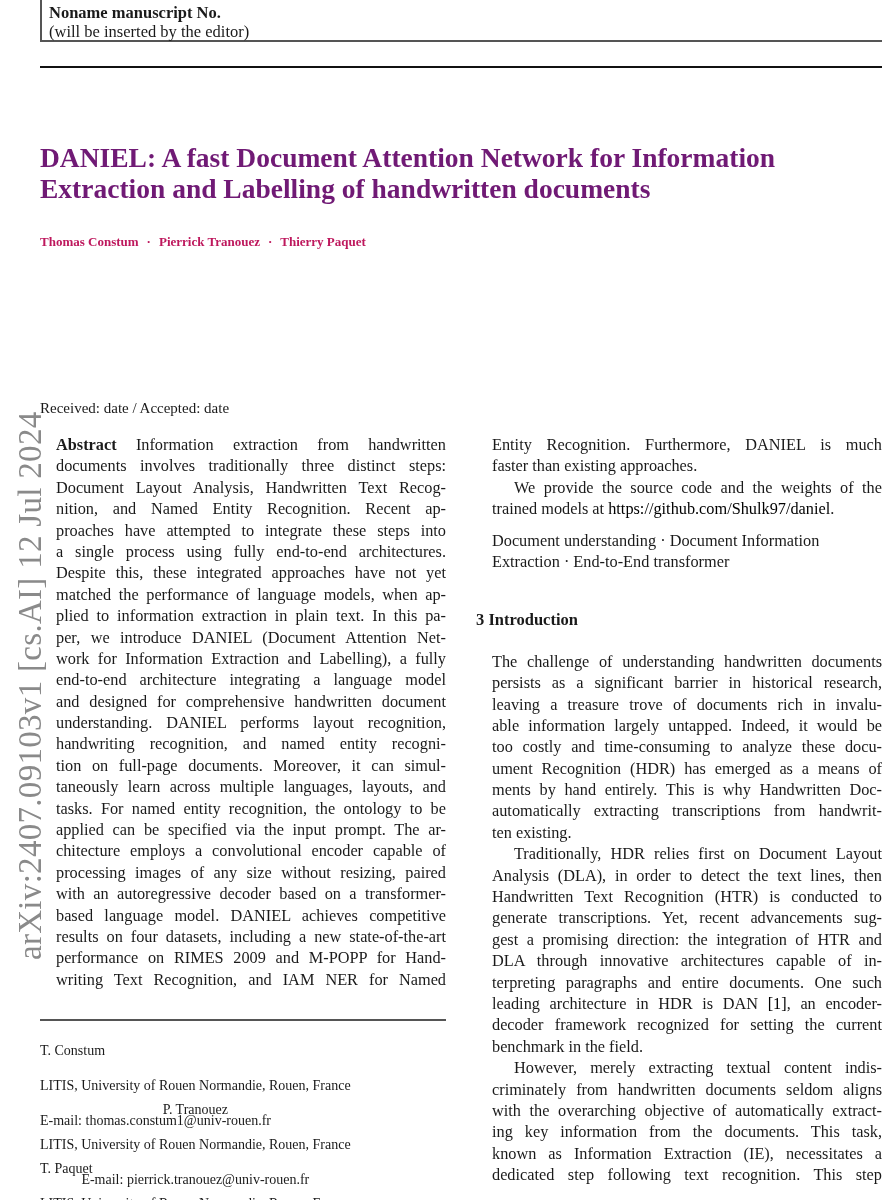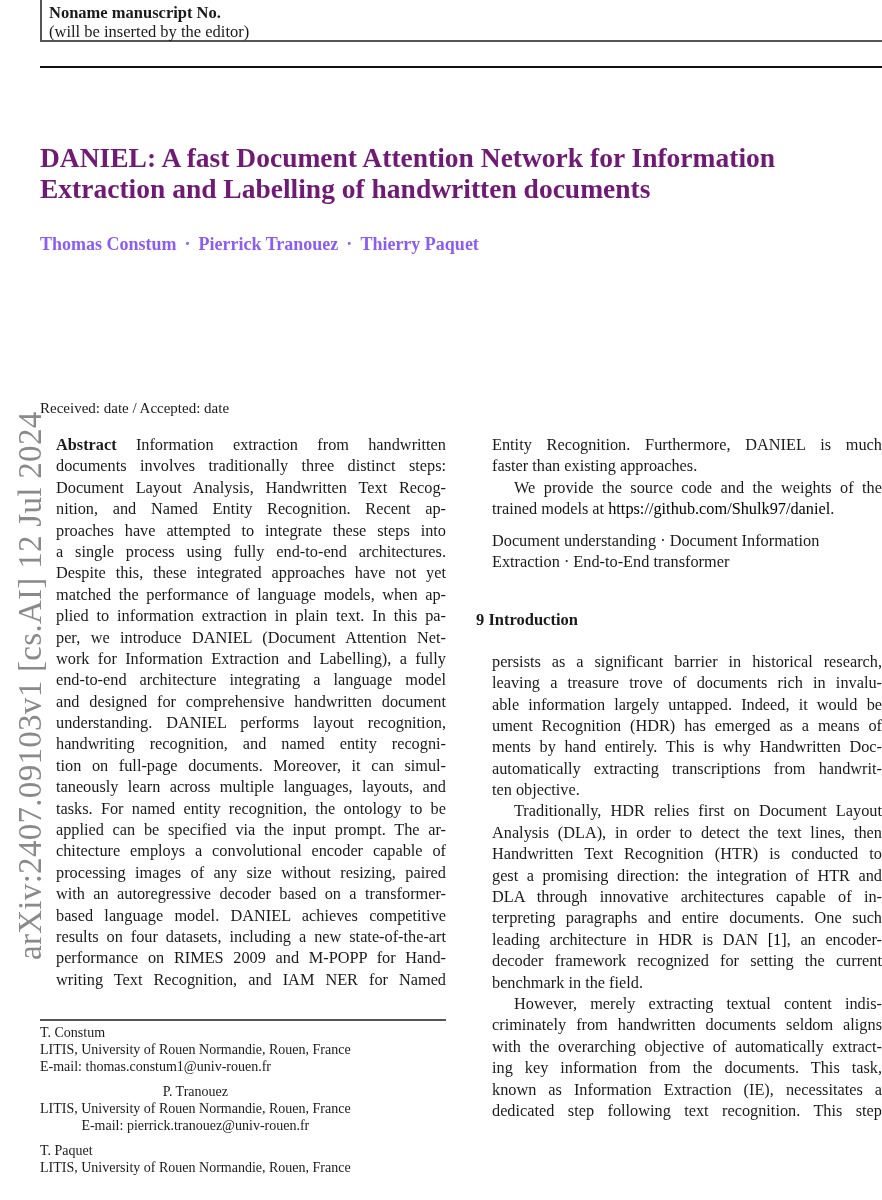--- a/index.html
+++ b/index.html
@@ -17,21 +17,21 @@
   }
   .editor-box .b { font-weight: bold; }
   .top-rule { left: 40px; top: 66px; width: 842px; height: 2px; background: #111; }
   .title {
     left: 40px; top: 142px; width: 842px;
     font-family: "Liberation Serif", serif; font-weight: bold;
     font-size: 27.5px; line-height: 31px; color: #701a75;
   }
   .authors {
     left: 40px; top: 234px; font-family: "Liberation Serif", serif;
-    font-weight: bold; font-size: 18px; color: #8b5cf6;
+    font-weight: bold; font-size: 13px; color: #be185d;
   }
   .authors .sep { margin: 0 8px; }
   .arxiv {
     left: 12px; top: 960px; transform-origin: 0 0; transform: rotate(-90deg);
     font-family: "Liberation Serif", serif; font-size: 33px; color: #8a8a8a;
     white-space: nowrap; letter-spacing: 0.3px;
   }
   .received { left: 40px; top: 400px; font-family: "Liberation Serif", serif; font-size: 15px; }
   .col {
     font-family: "Liberation Serif", serif; font-size: 16.3px; line-height: 21.4px;
@@ -46,21 +46,21 @@
   .link { color: #000000; }
   .left-col { left: 40px; top: 434px; width: 406px; }
   .right-col { left: 476px; top: 434px; width: 406px; }
   .section-head {
     font-family: "Liberation Serif", serif; font-weight: bold; font-size: 16.5px;
   }
   .foot-rule { left: 40px; top: 1019px; width: 406px; height: 1.5px; background: #555; }
   .affil {
     left: 40px; font-family: "Liberation Serif", serif; font-size: 14px; line-height: 17.2px;
   }
-  .affil .ln { display: block; white-space: nowrap; }
+  .affil .ln { display: block; white-space: nowrap; margin-top: 18px; }
 </style>
 </head>
 <body>
 
 <div class="abs editor-box">
   <div class="b">Noname manuscript No.</div>
   <div>(will be inserted by the editor)</div>
 </div>
 <div class="abs top-rule"></div>
 
@@ -127,34 +127,37 @@
   <span class="line">Entity Recognition. Furthermore, DANIEL is much</span>
   <span class="line last">faster than existing approaches.</span>
   <span class="line indent">We provide the source code and the weights of the</span>
   <span class="line last"><span>trained models at </span><span class="link">https://github.com/Shulk97/daniel</span><span>.</span></span>
 
   <div style="height:10px"></div>
   <span class="line last">Document understanding · Document Information</span>
   <span class="line last">Extraction · End-to-End transformer</span>
 
   <div style="height:37px"></div>
-  <div class="section-head">9 Introduction</div>
+  <div class="section-head">3 Introduction</div>
   <div style="height:20px"></div>
 
+  <span class="line">The challenge of understanding handwritten documents</span>
   <span class="line">persists as a significant barrier in historical research,</span>
   <span class="line">leaving a treasure trove of documents rich in invalu-</span>
   <span class="line">able information largely untapped. Indeed, it would be</span>
+  <span class="line">too costly and time-consuming to analyze these docu-</span>
   <span class="line">ument Recognition (HDR) has emerged as a means of</span>
   <span class="line">ments by hand entirely. This is why Handwritten Doc-</span>
   <span class="line">automatically extracting transcriptions from handwrit-</span>
-  <span class="line last">ten objective.</span>
+  <span class="line last">ten existing.</span>
 
   <span class="line indent">Traditionally, HDR relies first on Document Layout</span>
   <span class="line">Analysis (DLA), in order to detect the text lines, then</span>
   <span class="line">Handwritten Text Recognition (HTR) is conducted to</span>
+  <span class="line">generate transcriptions. Yet, recent advancements sug-</span>
   <span class="line">gest a promising direction: the integration of HTR and</span>
   <span class="line">DLA through innovative architectures capable of in-</span>
   <span class="line">terpreting paragraphs and entire documents. One such</span>
   <span class="line"><span>leading architecture in HDR is DAN </span><span class="link">[1]</span><span>, an encoder-</span></span>
   <span class="line">decoder framework recognized for setting the current</span>
   <span class="line last">benchmark in the field.</span>
 
   <span class="line indent">However, merely extracting textual content indis-</span>
   <span class="line">criminately from handwritten documents seldom aligns</span>
   <span class="line">with the overarching objective of automatically extract-</span>

